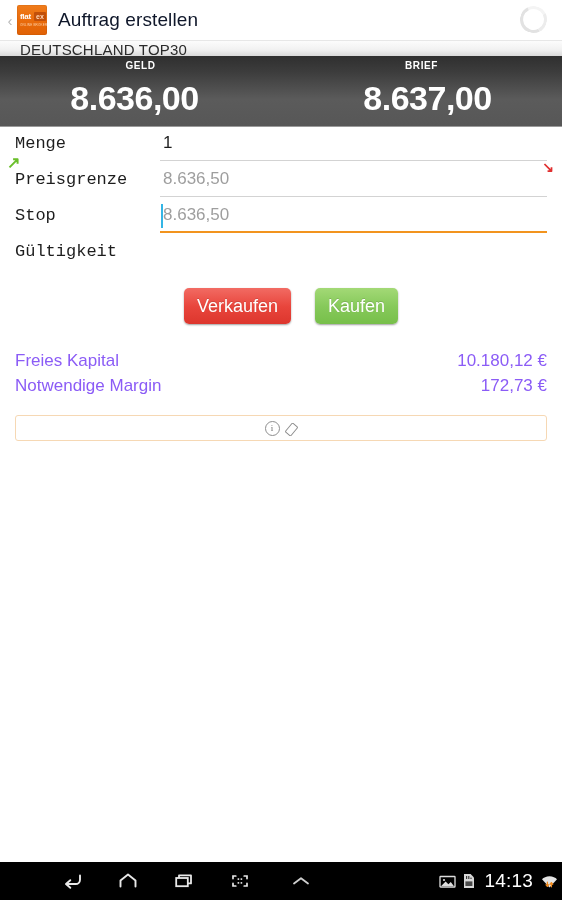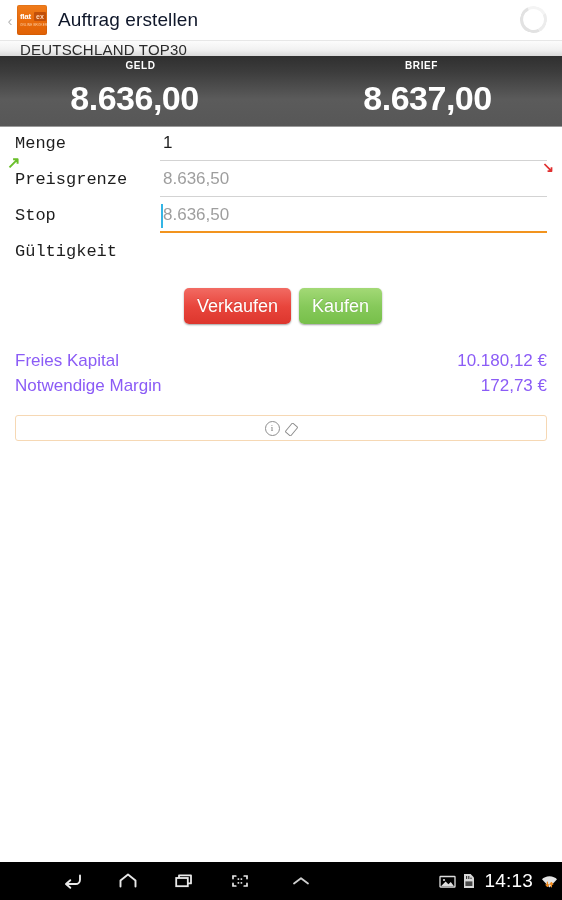--- a/index.html
+++ b/index.html
@@ -213,21 +213,21 @@
     left: 1px;
     top: 5px;
     width: 2px;
     height: 24px;
     background: #33b5e5;
   }
 
   
   .buttons-row {
     display: flex;
-    gap: 8px;
+    gap: 24px;
     padding: 17px 0 0 169px;
   }
   .btn {
     border: none;
     border-radius: 5px;
     color: #ffffff;
     font-size: 18px;
     font-family: "Liberation Sans", sans-serif;
     padding: 0 13px;
     height: 36px;

